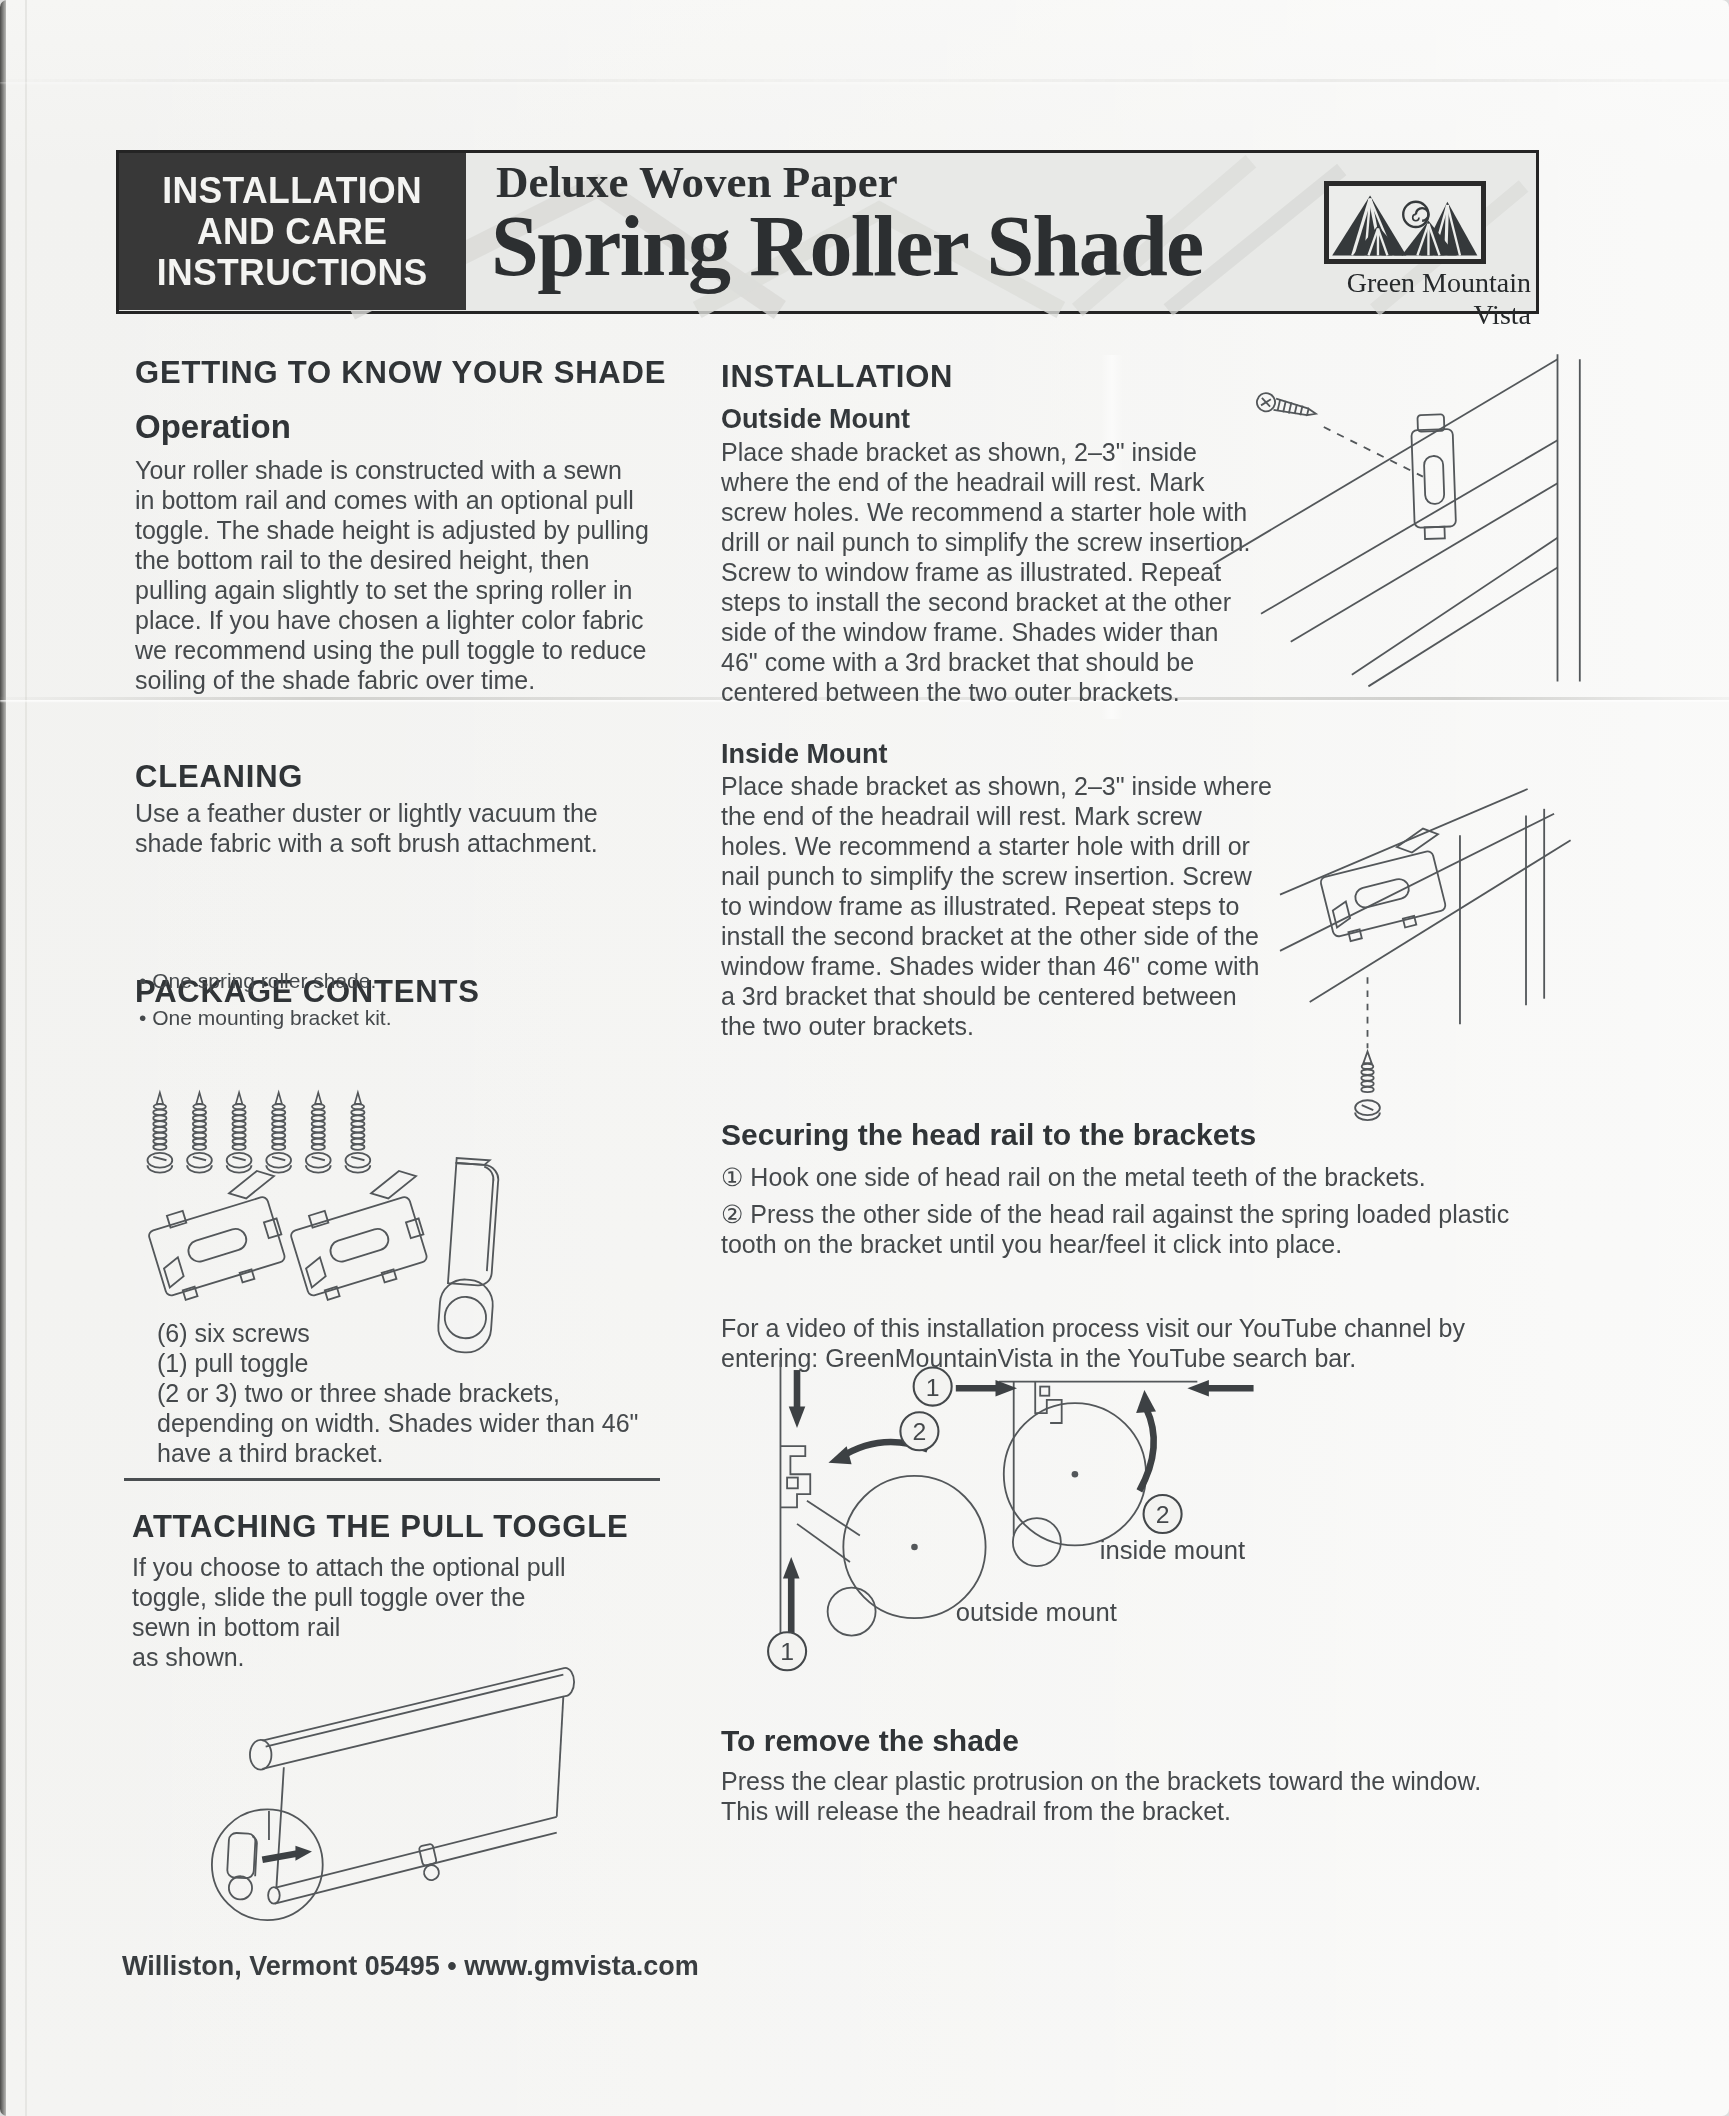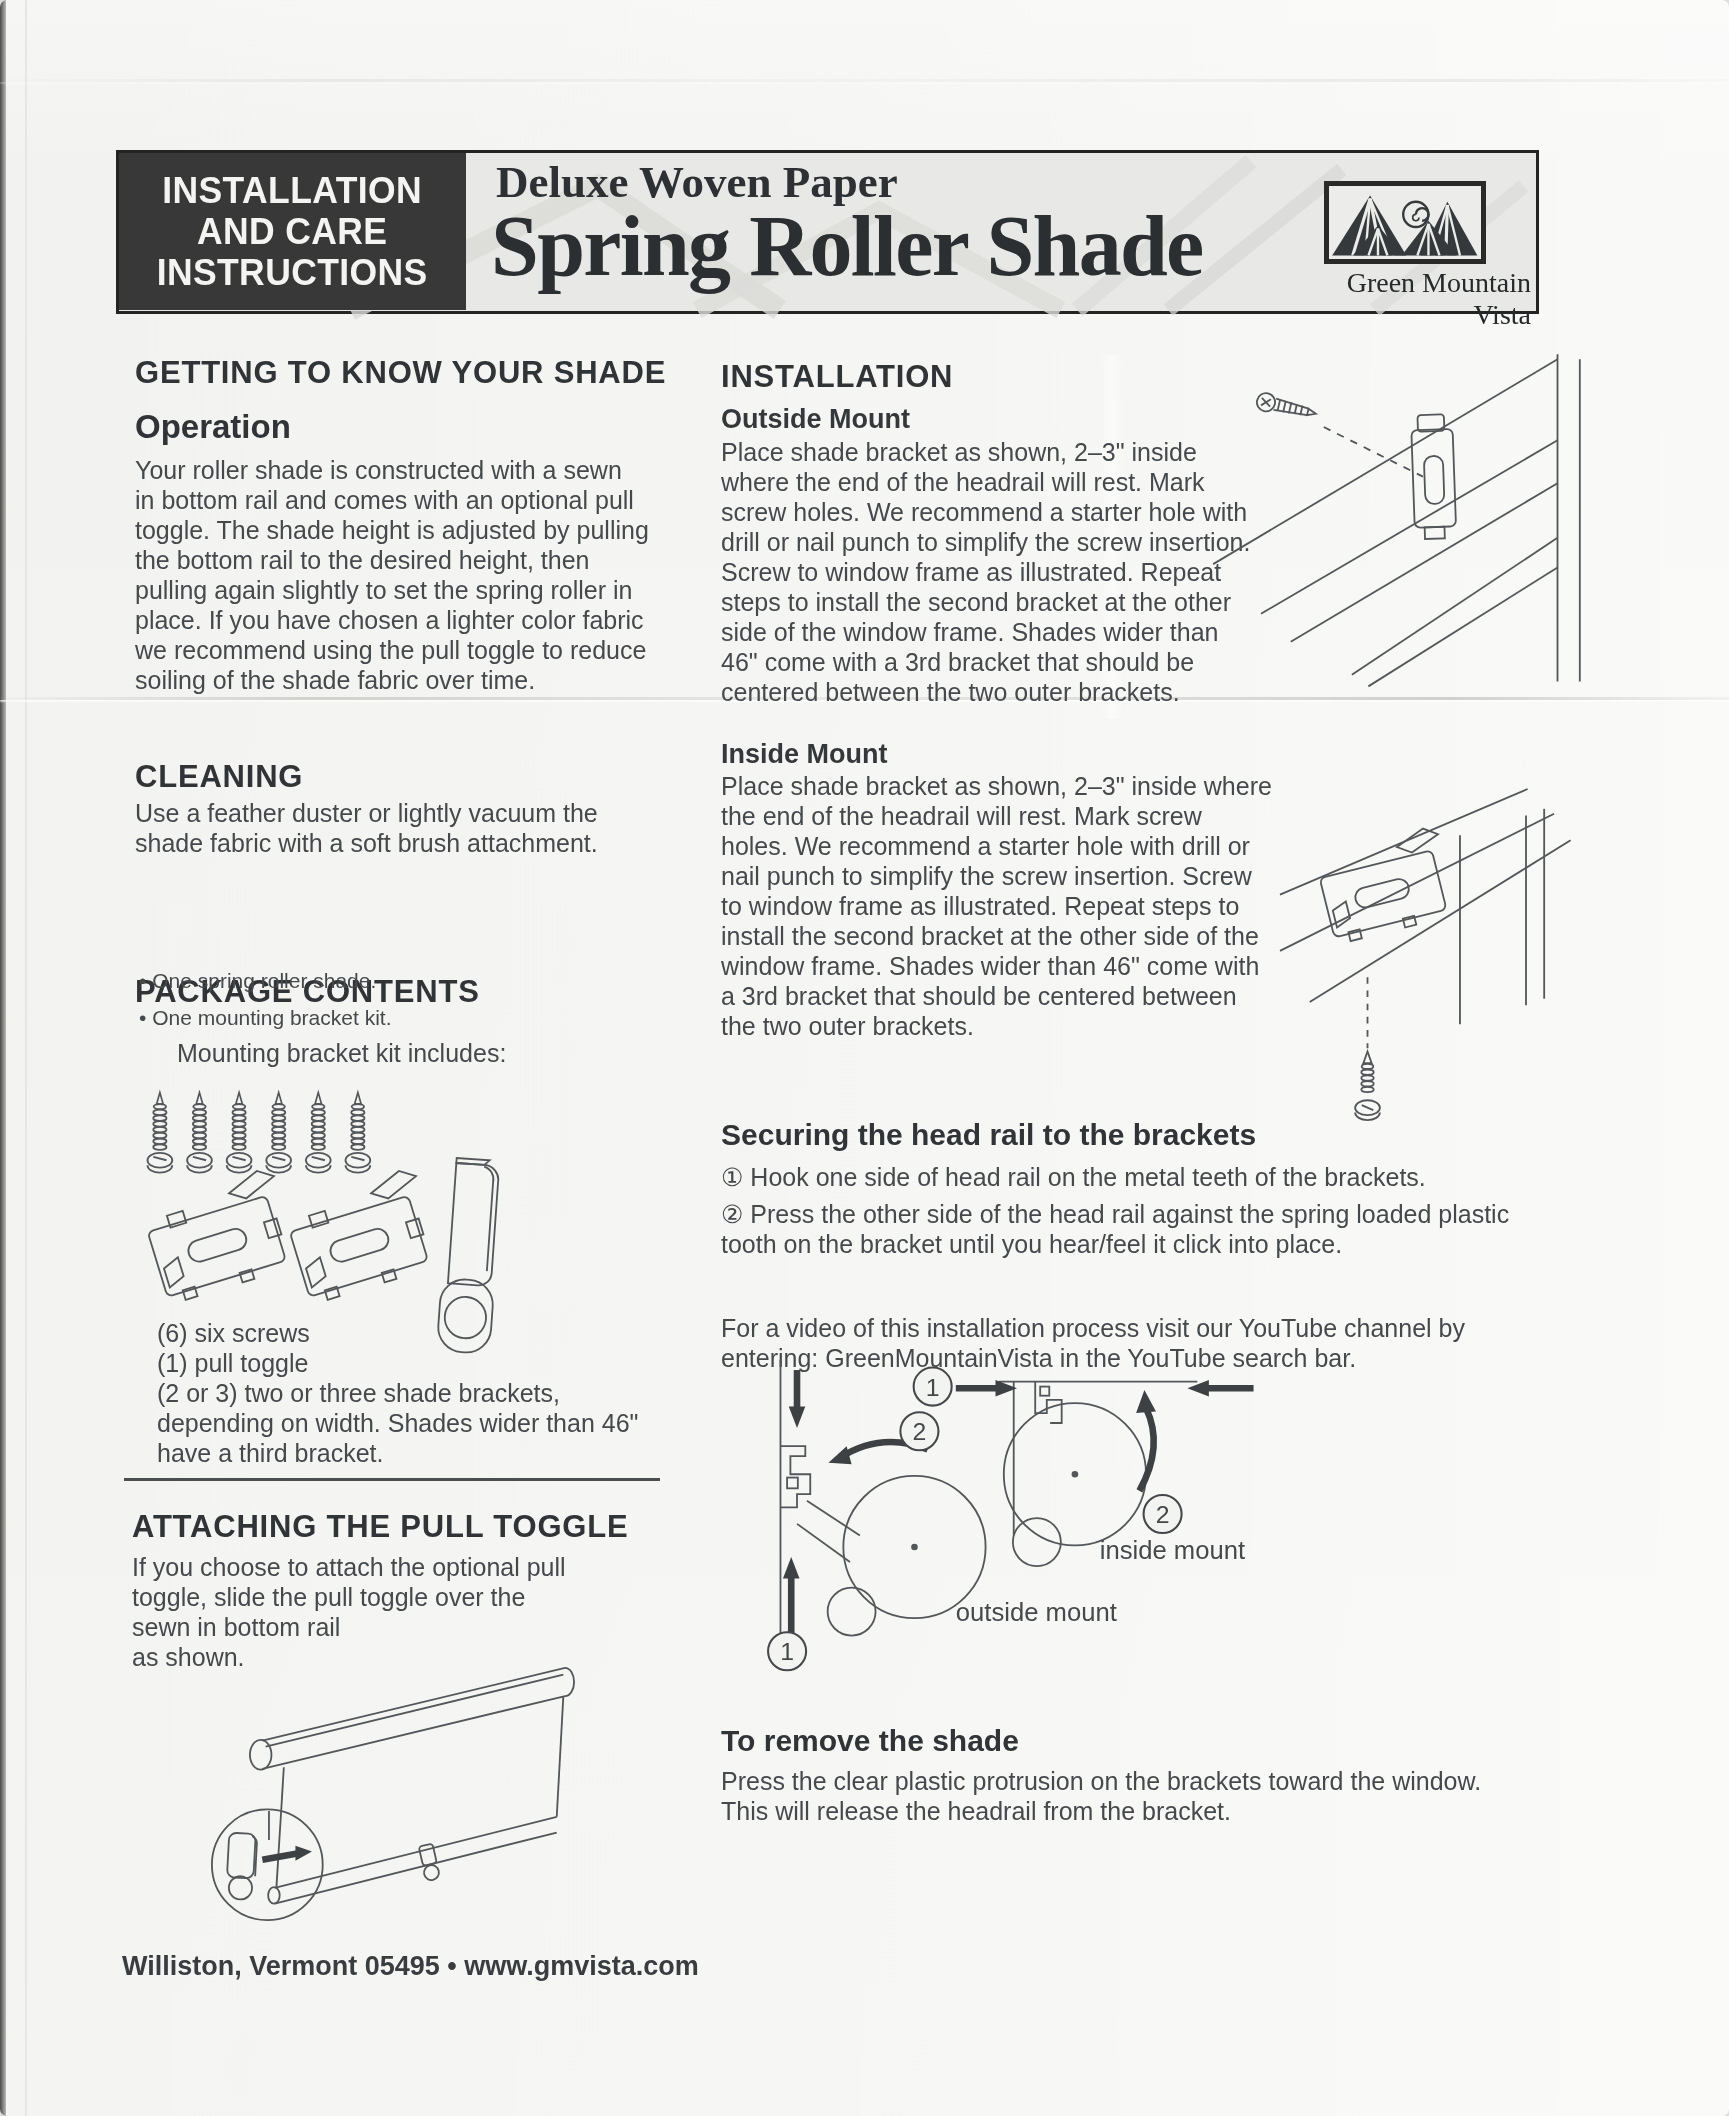--- a/index.html
+++ b/index.html
@@ -125,21 +125,20 @@
 we recommend using the pull toggle to reduce
 soiling of the shade fabric over time.</div>
 
   <div class="abs h-section" style="left:135px;top:759px;">CLEANING</div>
   <div class="abs body" style="left:135px;top:798px;width:579px;">Use a feather duster or lightly vacuum the
 shade fabric with a soft brush attachment.</div>
 
   <div class="abs h-section" style="left:135px;top:974px;">PACKAGE CONTENTS</div>
   <div class="abs bullets" style="left:139px;top:962px;width:579px;">• One spring roller shade.
 • One mounting bracket kit.</div>
-  <div class="abs body" style="left:177px;top:1038px;width:579px;">Mounting bracket kit includes:</div>
 
   <svg class="abs" style="left:145px;top:1086px;" width="236" height="99" viewBox="0 0 286 120">
     <defs>
       <g id="screw">
         <polygon points="0,0 -4,14 4,14" fill="none" stroke="#53575a" stroke-width="2"></polygon>
         <ellipse cx="0" cy="17" rx="7.5" ry="3.2" class="ln"></ellipse>
         <ellipse cx="0" cy="24" rx="8" ry="3.4" class="ln"></ellipse>
         <ellipse cx="0" cy="31" rx="8" ry="3.4" class="ln"></ellipse>
         <ellipse cx="0" cy="38" rx="8" ry="3.4" class="ln"></ellipse>
         <ellipse cx="0" cy="45" rx="8" ry="3.4" class="ln"></ellipse>

